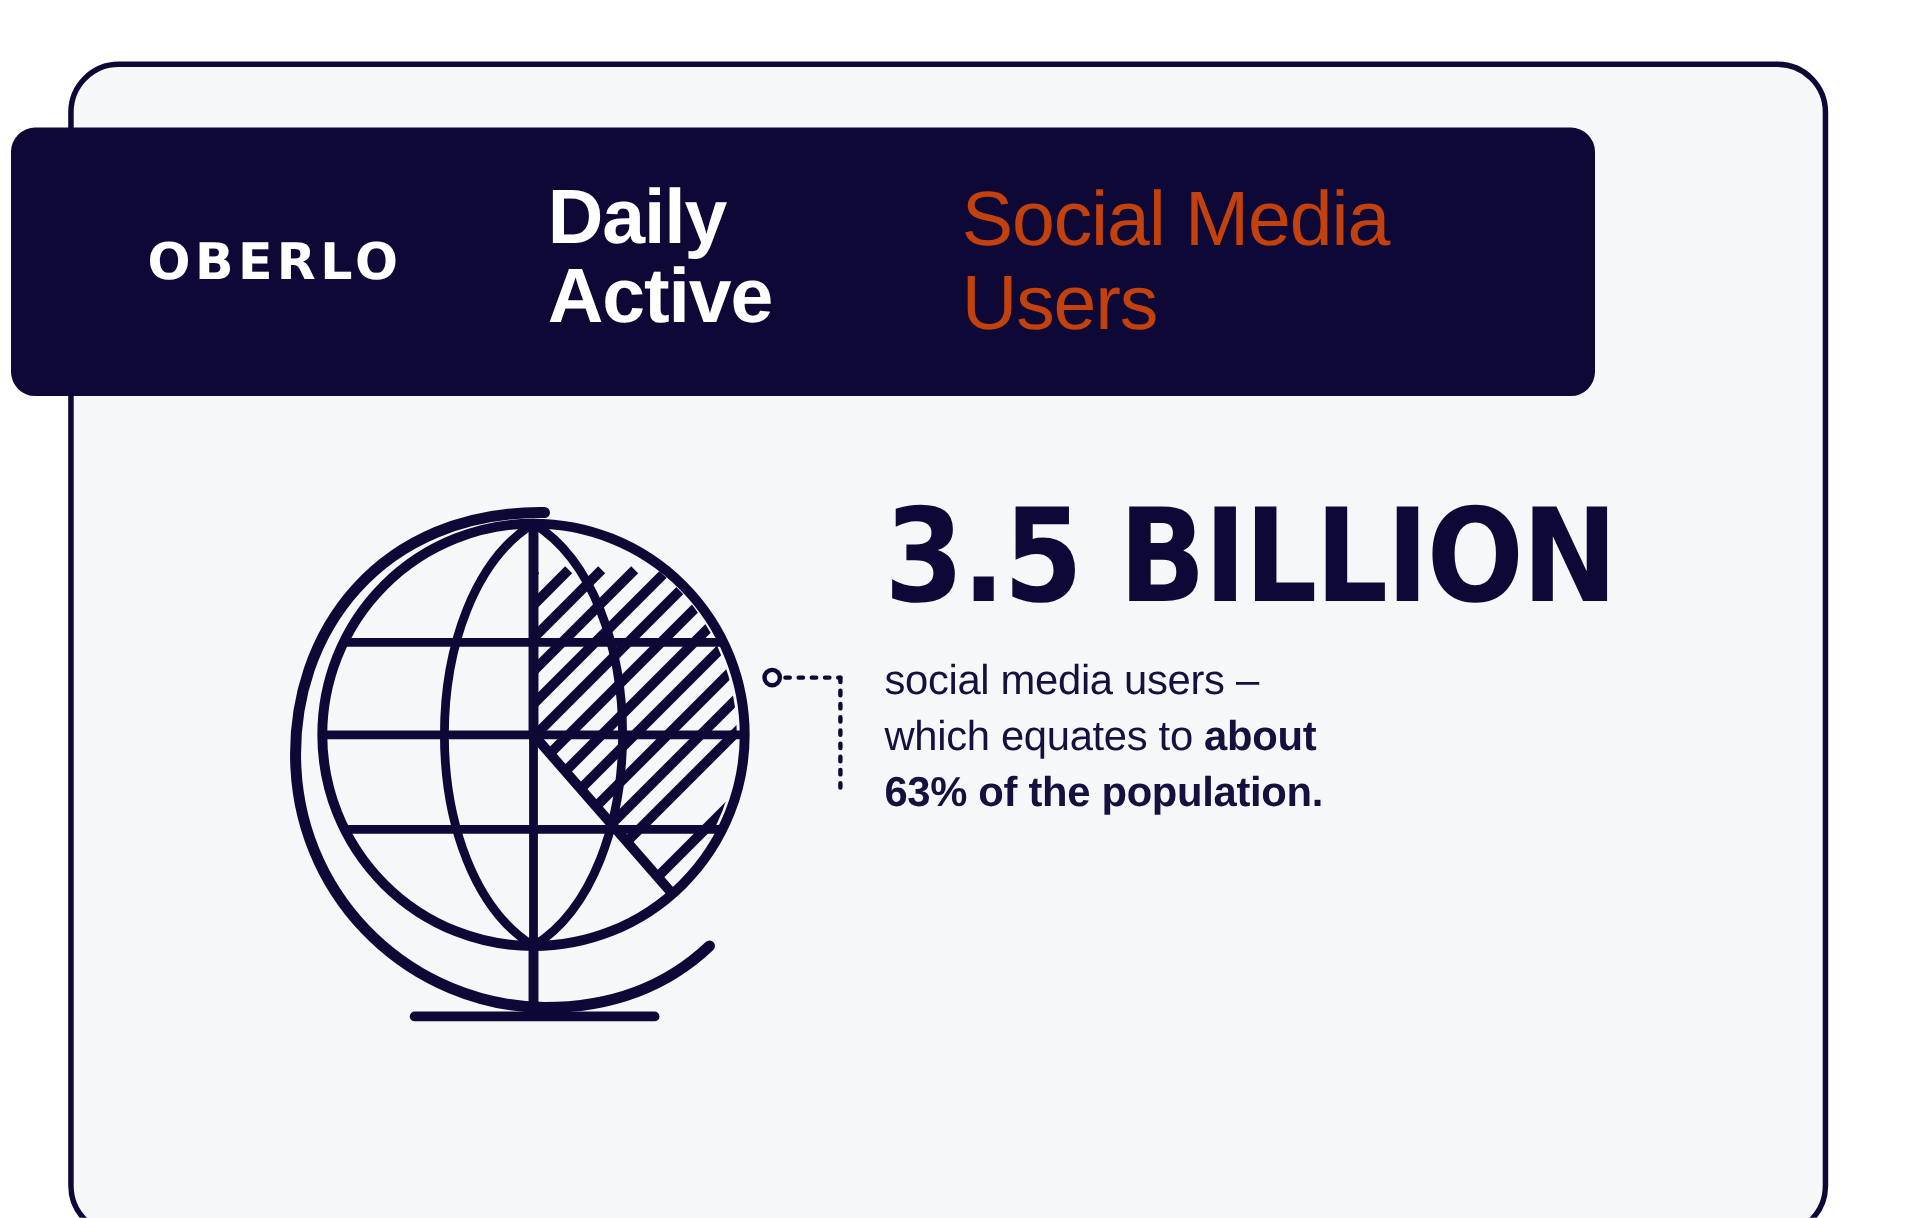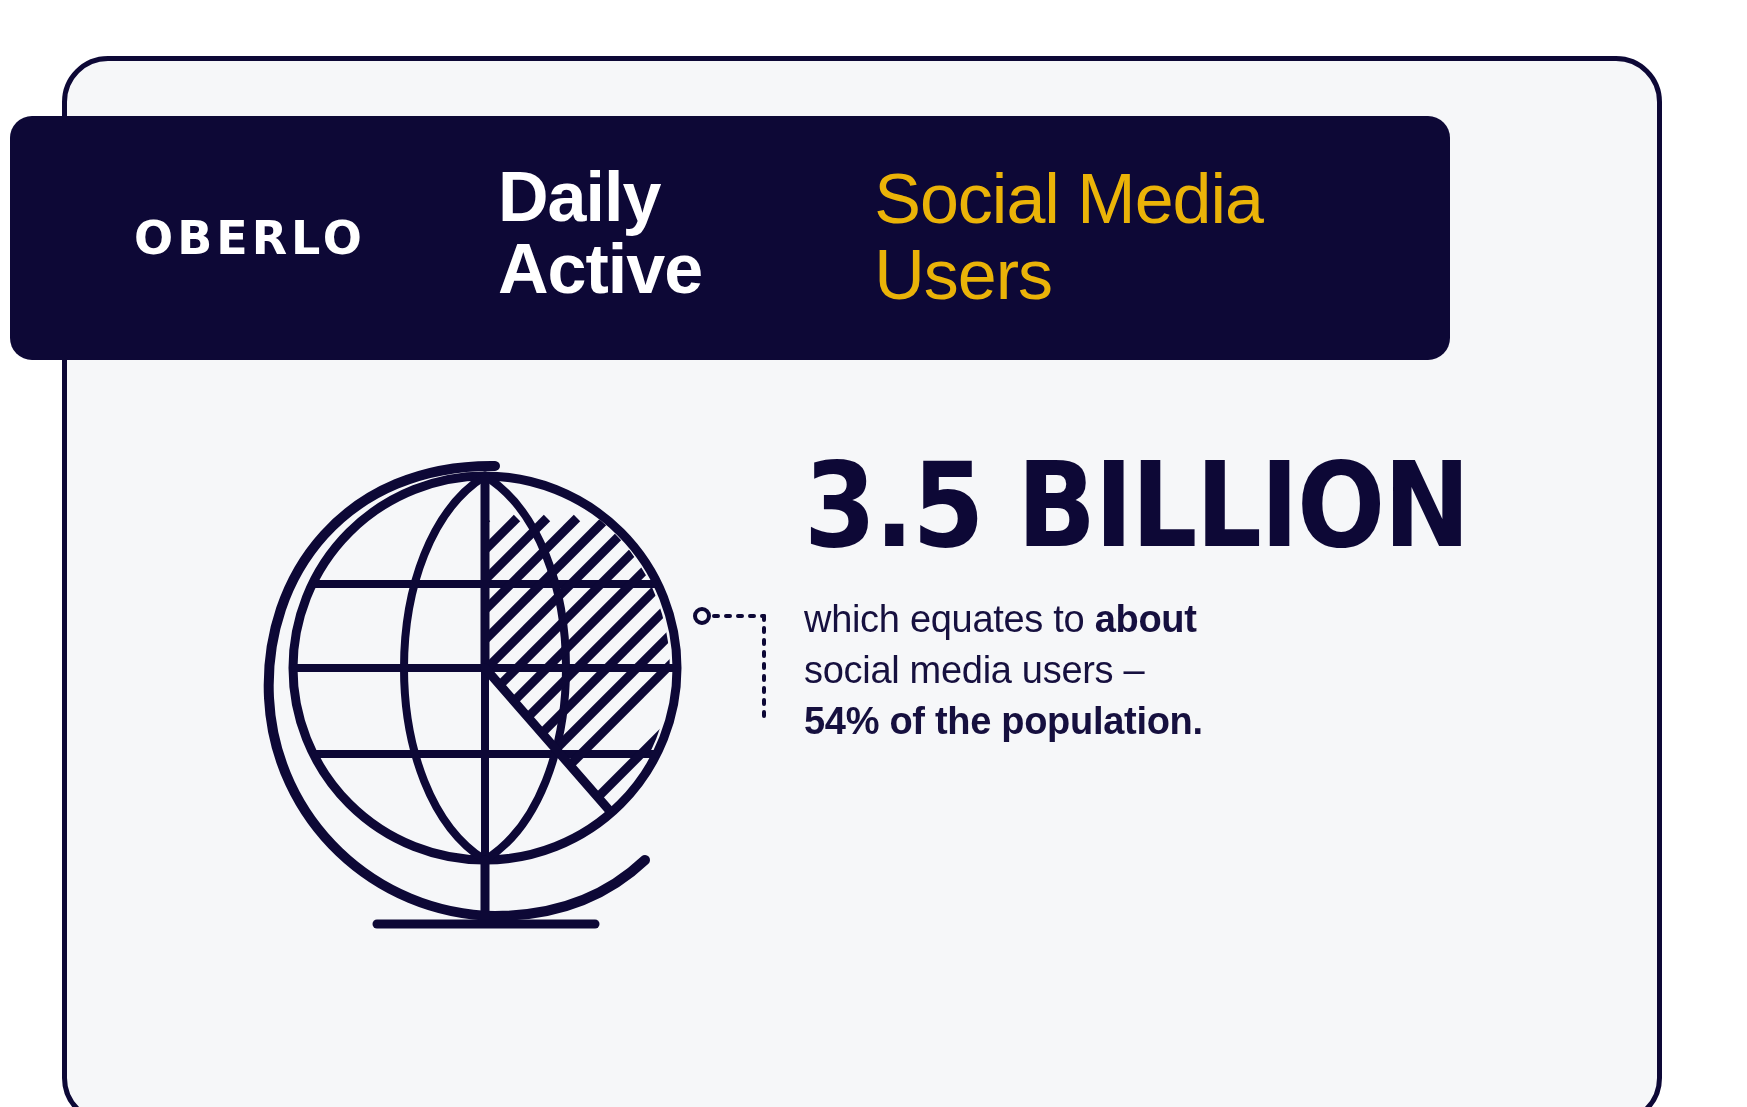--- a/index.html
+++ b/index.html
@@ -73,21 +73,21 @@
   }
   .title-line-1 {
     color: #ffffff;
     font-family: "Liberation Sans", sans-serif;
     font-weight: bold;
     font-size: 70px;
     line-height: 1.02;
     letter-spacing: -1px;
   }
   .title-line-2 {
-    color: #eab308;
+    color: #c2410c;
     font-family: "Liberation Sans", sans-serif;
     font-weight: normal;
     font-size: 70px;
     line-height: 1.08;
     letter-spacing: -1px;
   }
 
   
   .body-area {
     position: absolute;
@@ -240,21 +240,21 @@
         <circle cx="10" cy="28" r="7" fill="none" stroke="#0d0836" stroke-width="4"></circle>
         <path d="M 22 28 L 72 28" stroke="#0d0836" stroke-width="4" fill="none" stroke-dasharray="4 8" stroke-linecap="round"></path>
         <path d="M 72 28 L 72 132" stroke="#0d0836" stroke-width="4" fill="none" stroke-dasharray="4 8" stroke-linecap="round"></path>
       </svg>
     </div>
 
     <div class="stat-block">
       <div class="stat-number">3.5 BILLION</div>
 
       <div class="stat-desc">
+        <div>social media users –</div>
         <div><span>which equates to </span><b>about</b></div>
-        <div>social media users –</div>
-        <div><b>54% of the population.</b></div>
+        <div><b>63% of the population.</b></div>
       </div>
 
     </div>
 
   </div>
 </div>
 
 </body></html>

